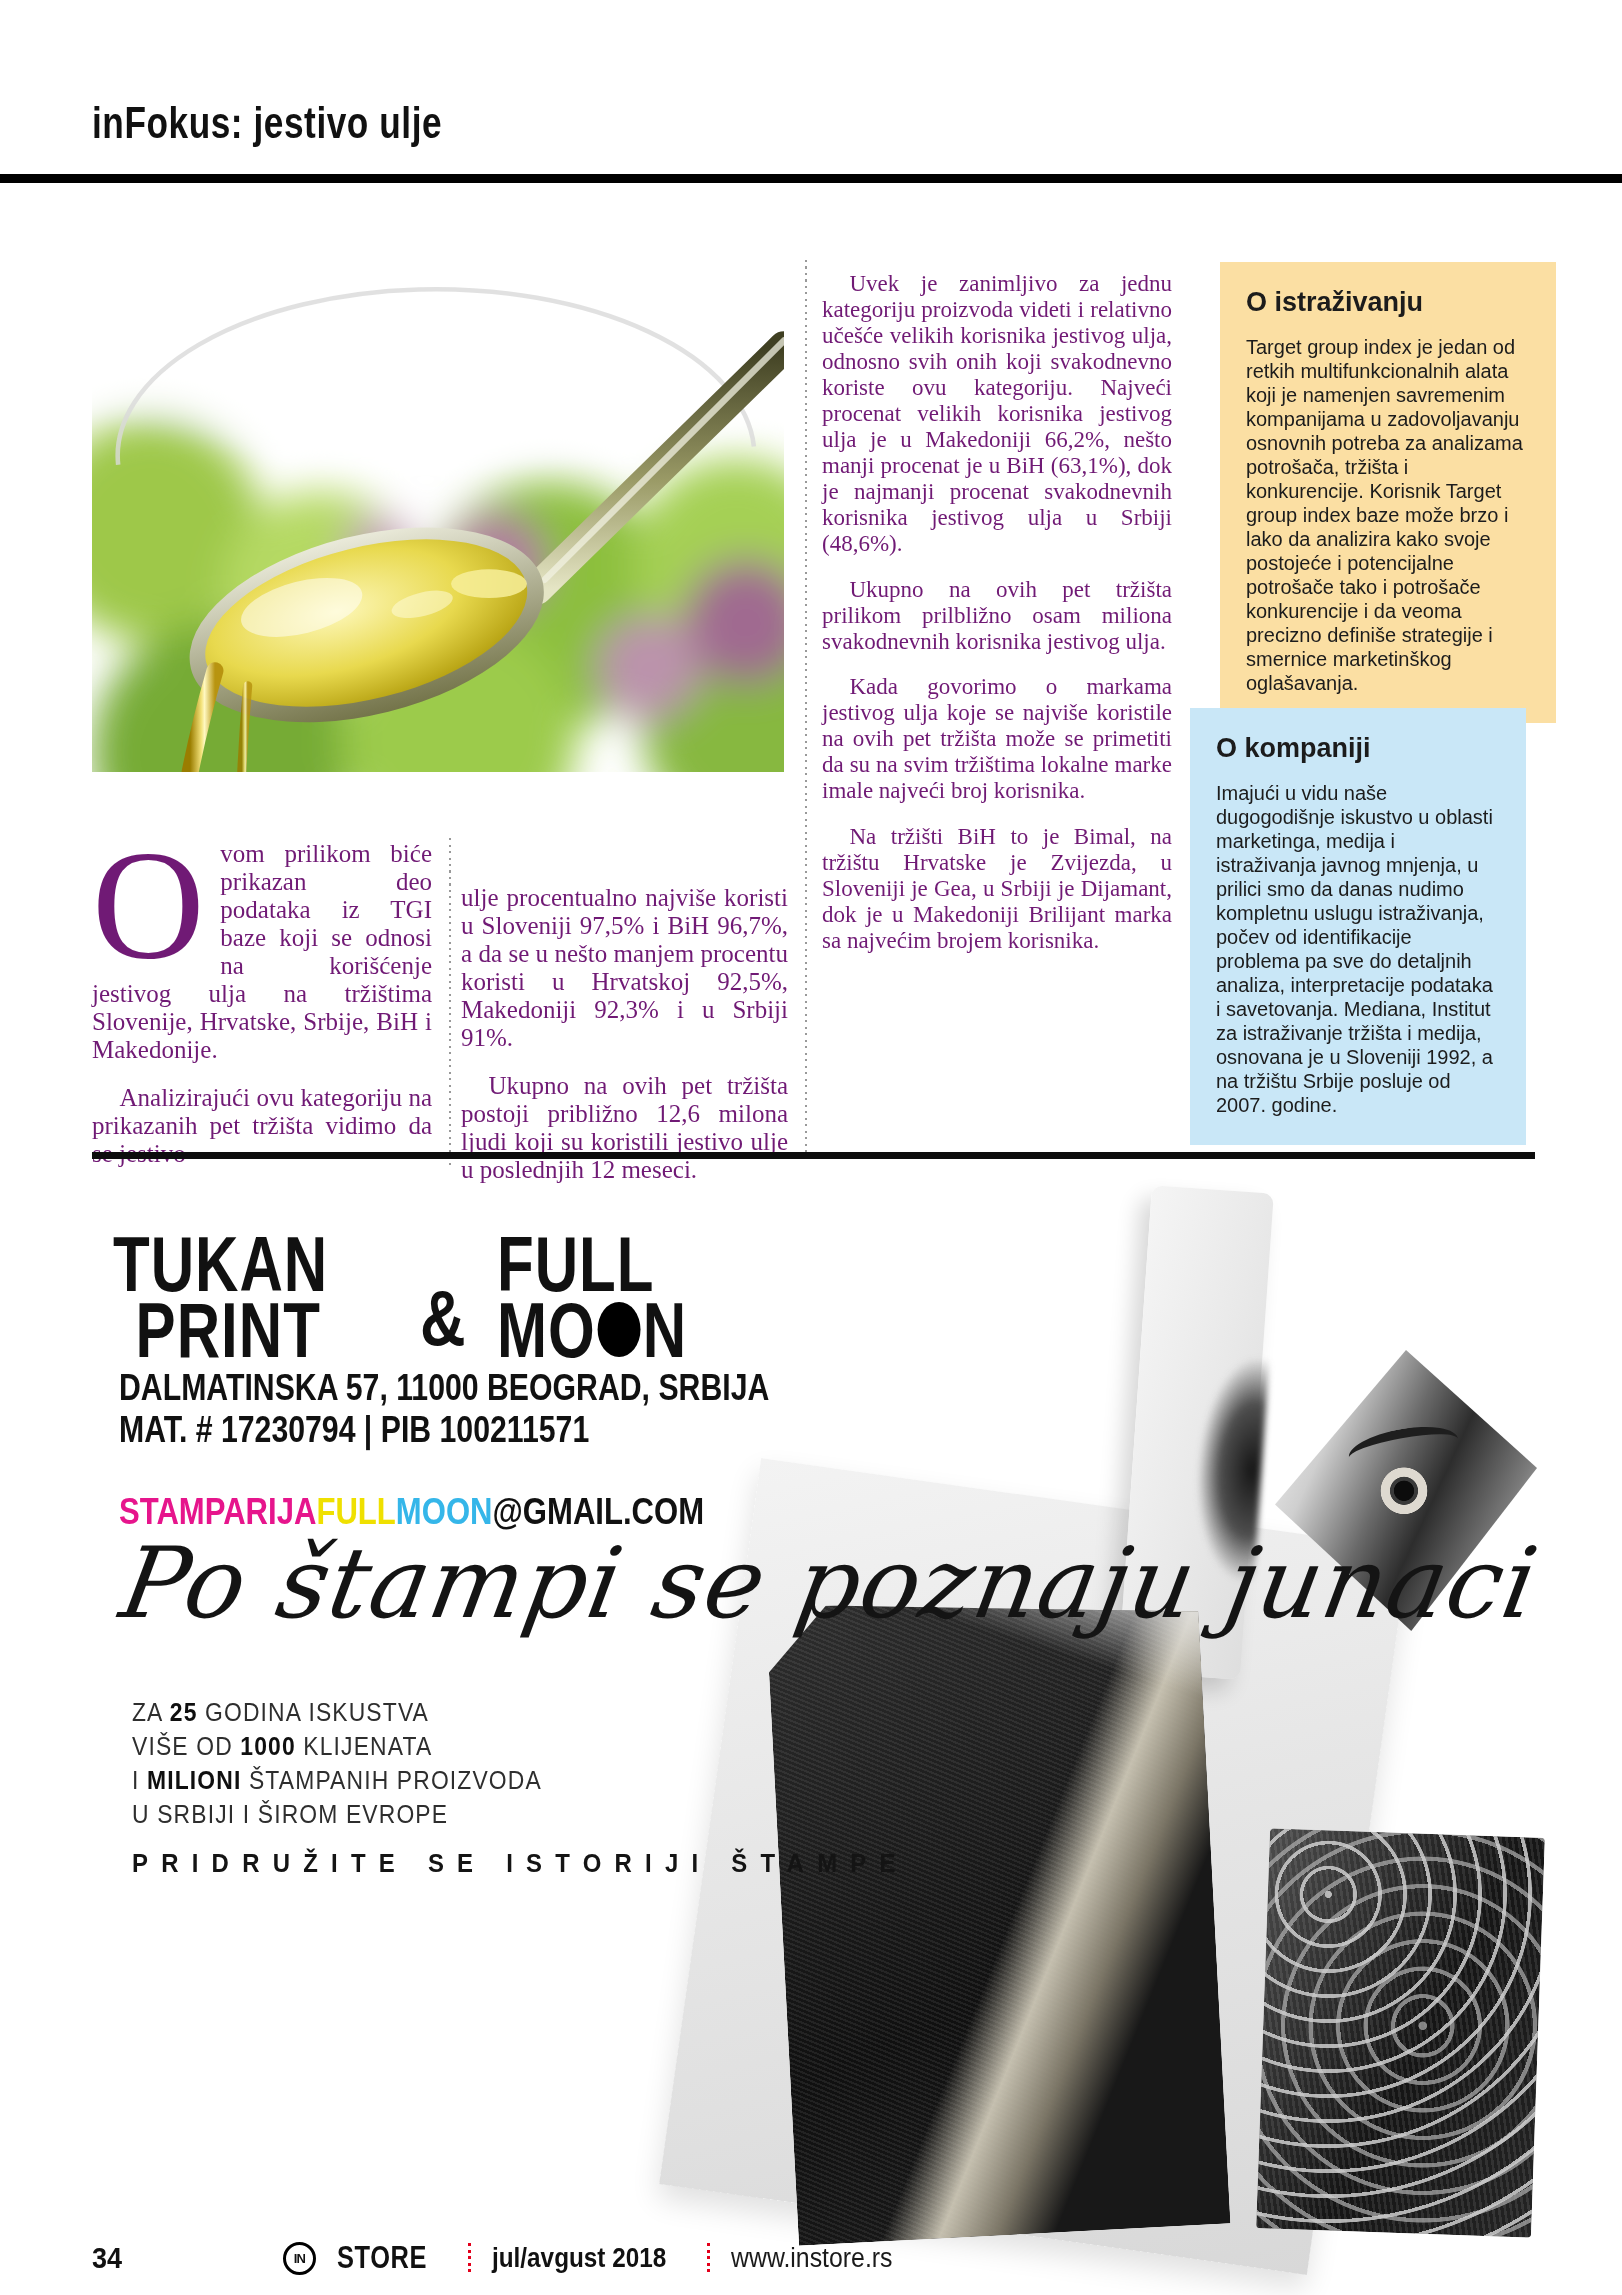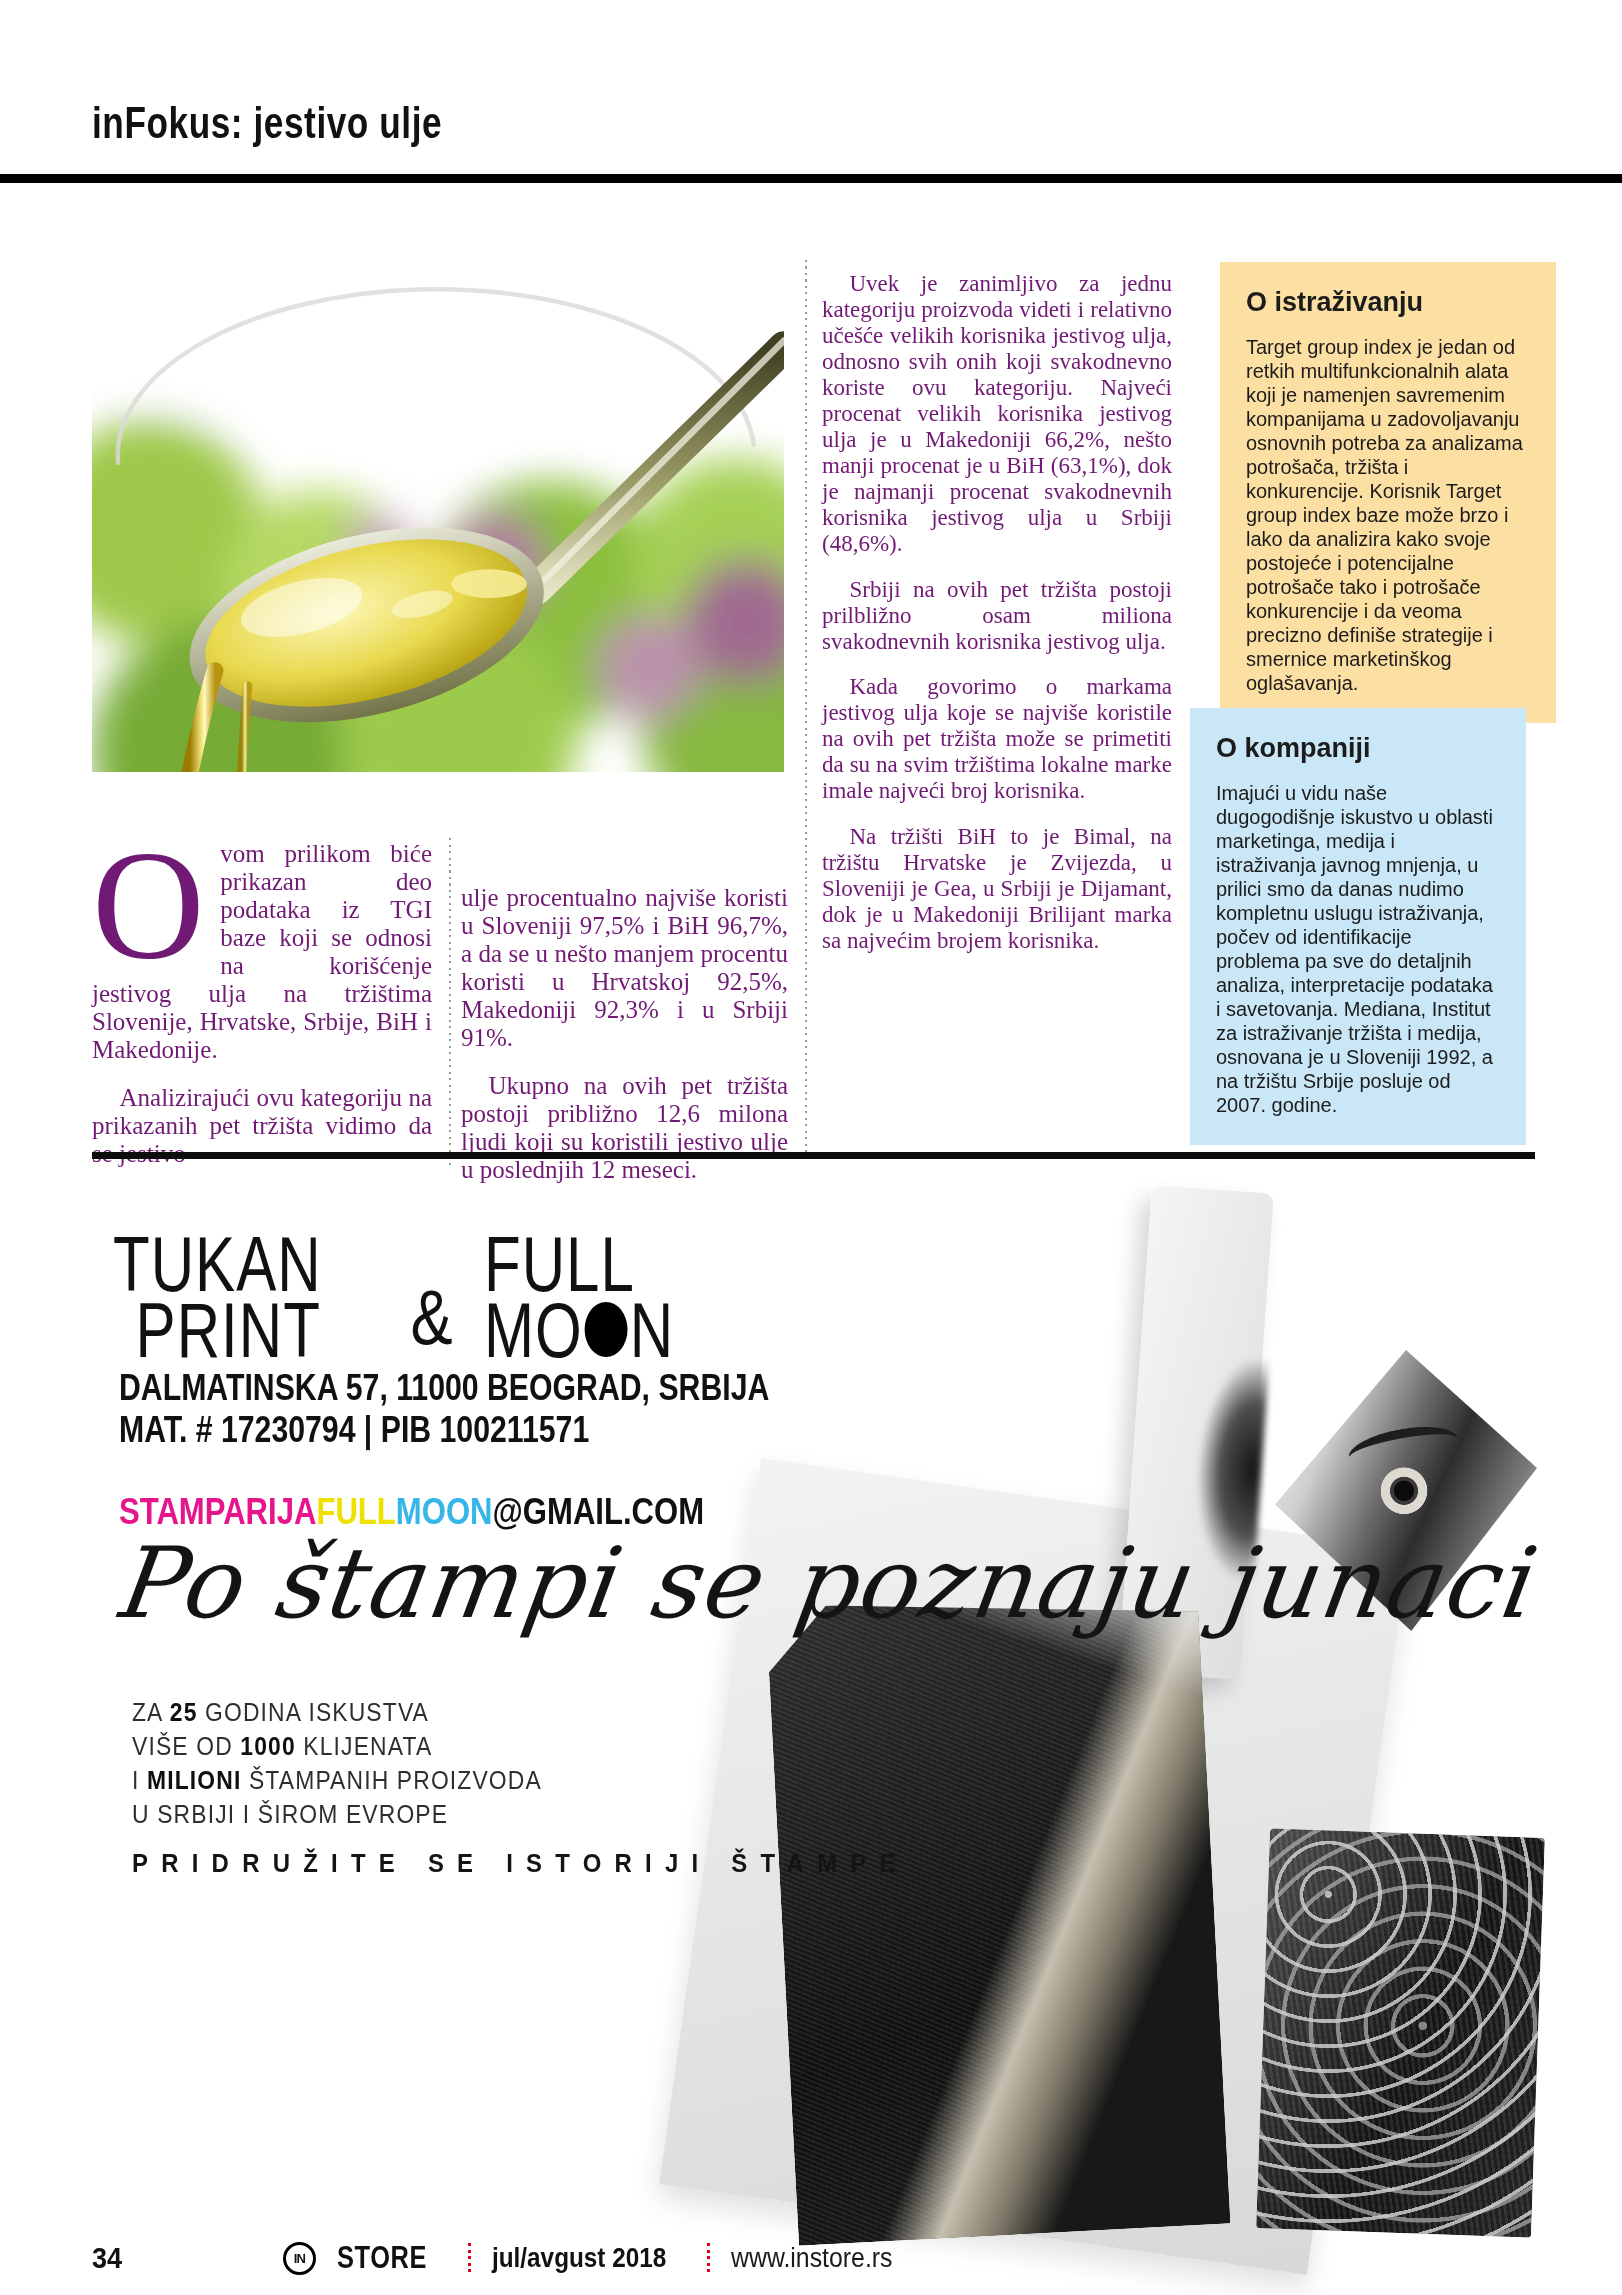--- a/index.html
+++ b/index.html
@@ -73,21 +73,21 @@
   .frag-ornate { left:1263px; top:673px; width:275px; height:400px; z-index:1; transform:rotate(2deg);
     border-radius:3.9px;
     background:
       repeating-radial-gradient(circle at 22% 16%, rgba(205,205,205,.85) 0 3.3px, rgba(40,40,40,0) 3.9px 25px),
       repeating-radial-gradient(circle at 58% 48%, rgba(175,175,175,.7) 0 3.9px, rgba(30,30,30,0) 4.6px 27.5px),
       repeating-linear-gradient(80deg, rgba(255,255,255,.09) 0 2.6px, transparent 2.6px 5.9px),
       linear-gradient(115deg,#4c4c4c,#151515 55%,#242424); }
 
   
   .adtext { position:absolute; z-index:3; }
-  .brand { left:113px; top:71px; display:flex; gap:26px; align-items:flex-start; font-weight:400; }
+  .brand { left:113px; top:71px; display:flex; gap:26px; align-items:flex-end; font-weight:700; }
   .brand .bline { font-size:77px; line-height:.86; letter-spacing:1.3px; transform:scaleX(.78); transform-origin:left center; white-space:nowrap; }
   .brand .indent1 { padding-left:29px; }
   .brand .amp { font-size:77px; margin-top:42px; transform:scaleX(.82); }
   .moon-dot { display:inline-block; width:55px; height:55px; background:#000; border-radius:50%; margin:0 2.6px; }
   .adline { left:119px; font-weight:700; font-size:36px; white-space:nowrap; }
   .adline .cond { display:inline-block; transform:scaleX(.84); transform-origin:left center; white-space:nowrap; }
   .l-address { top:207px; }
   .l-mat     { top:249px; }
   .l-phone   { top:289px; }
   .l-email   { top:331px; font-weight:800; font-size:37px; }
@@ -187,21 +187,21 @@
     <p>Analizirajući ovu kategoriju na prikazanih pet tržišta vidimo da se jestivo</p>
   </div>
   <div class="vdot vdot1"></div>
   <div class="bodycol col2">
     <p>ulje procentualno najviše koristi u Sloveniji 97,5% i BiH 96,7%, a da se u nešto manjem procentu koristi u Hrvatskoj 92,5%, Makedoniji 92,3% i u Srbiji 91%.</p>
     <p>Ukupno na ovih pet tržišta postoji približno 12,6 milona ljudi koji su koristili jestivo ulje u poslednjih 12 meseci.</p>
   </div>
   <div class="vdot vdot2"></div>
   <div class="bodycol col3">
     <p>Uvek je zanimljivo za jednu kategoriju proizvoda videti i relativno učešće velikih korisnika jestivog ulja, odnosno svih onih koji svakodnevno koriste ovu kategoriju. Najveći procenat velikih korisnika jestivog ulja je u Makedoniji 66,2%, nešto manji procenat je u BiH (63,1%), dok je najmanji procenat svakodnevnih korisnika jestivog ulja u Srbiji (48,6%).</p>
-    <p>Srbiji na ovih pet tržišta postoji prilbližno osam miliona svakodnevnih korisnika jestivog ulja.</p>
+    <p>Ukupno na ovih pet tržišta prilikom prilbližno osam miliona svakodnevnih korisnika jestivog ulja.</p>
     <p>Kada govorimo o markama jestivog ulja koje se najviše koristile na ovih pet tržišta može se primetiti da su na svim tržištima lokalne marke imale najveći broj korisnika.</p>
     <p>Na tržišti BiH to je Bimal, na tržištu Hrvatske je Zvijezda, u Sloveniji je Gea, u Srbiji je Dijamant, dok je u Makedoniji Brilijant marka sa najvećim brojem korisnika.</p>
   </div>
 
   <aside class="sidebox box-research" style="background-color: rgb(251, 223, 163); margin-left: 30px;">
     <h2>O istraživanju</h2>
     <p>Target group index je jedan od retkih multifunkcionalnih alata koji je namenjen savremenim kompanijama u zadovoljavanju osnovnih potreba za analizama potrošača, tržišta i konkurencije. Korisnik Target group index baze može brzo i lako da analizira kako svoje postojeće i potencijalne potrošače tako i potrošače konkurencije i da veoma precizno definiše strategije i smernice marketinškog oglašavanja.</p>
   </aside>
   <aside class="sidebox box-company" style="background-color: rgb(201, 231, 247);">
     <h2>O kompaniji</h2>

